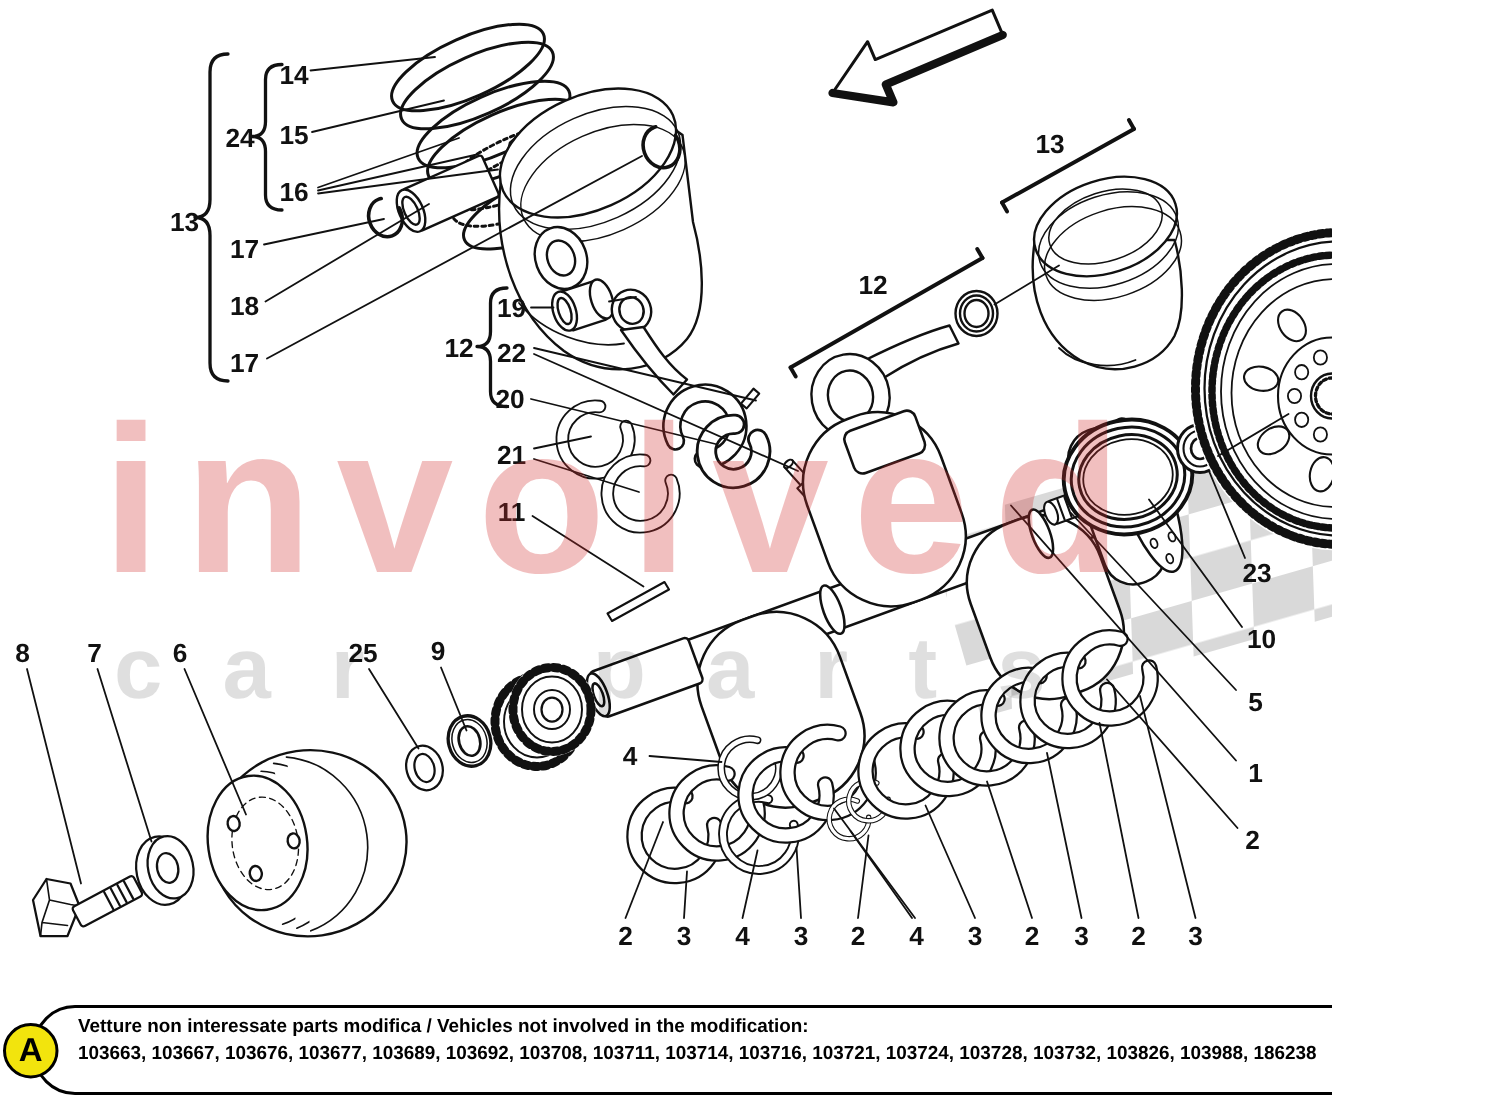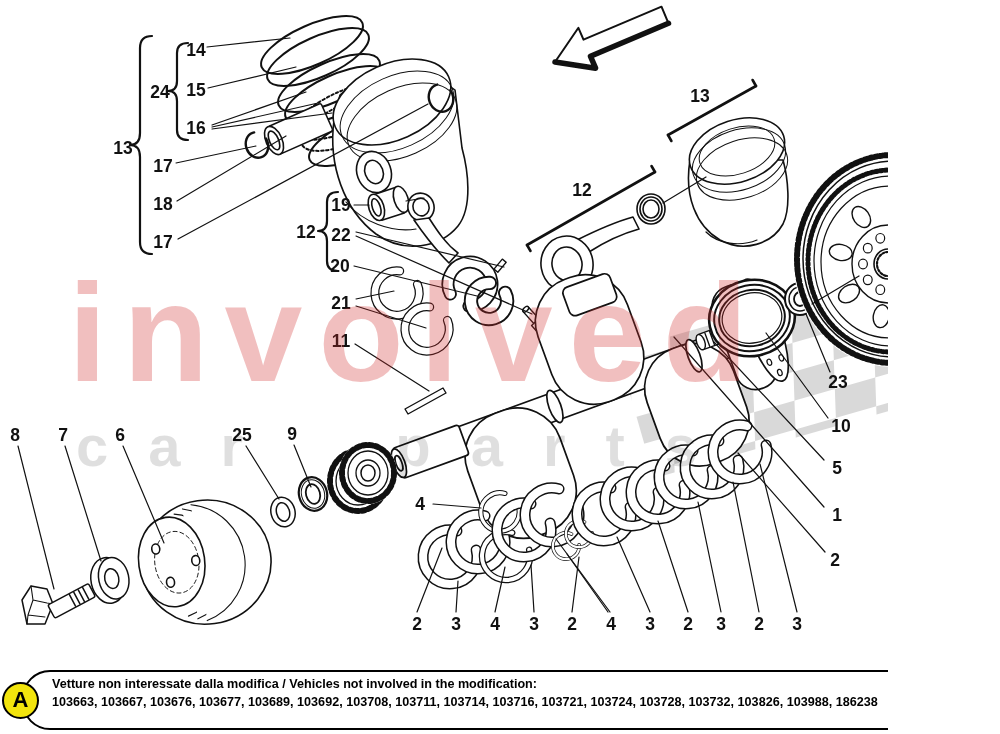--- a/index.html
+++ b/index.html
@@ -383,18 +383,18 @@
         <text x="797" y="630" class="callout">3</text>
       </g>
 </svg>
 
 <div class="wm-brand">involved</div>
 <div class="wm-sub">car parts</div>
 
 <div class="banner">
   <div class="badge">A</div>
   <div class="banner-text">
-    <div>Vetture non interessate dalla modifica / Vehicles not involved in the modification:</div>
+    <div>Vetture non interessate parts modifica / Vehicles not involved in the modification:</div>
     <div>103663, 103667, 103676, 103677, 103689, 103692, 103708, 103711, 103714, 103716, 103721, 103724, 103728, 103732, 103826, 103988, 186238</div>
   </div>
 </div>
 
 </div>
 
 </body></html>

